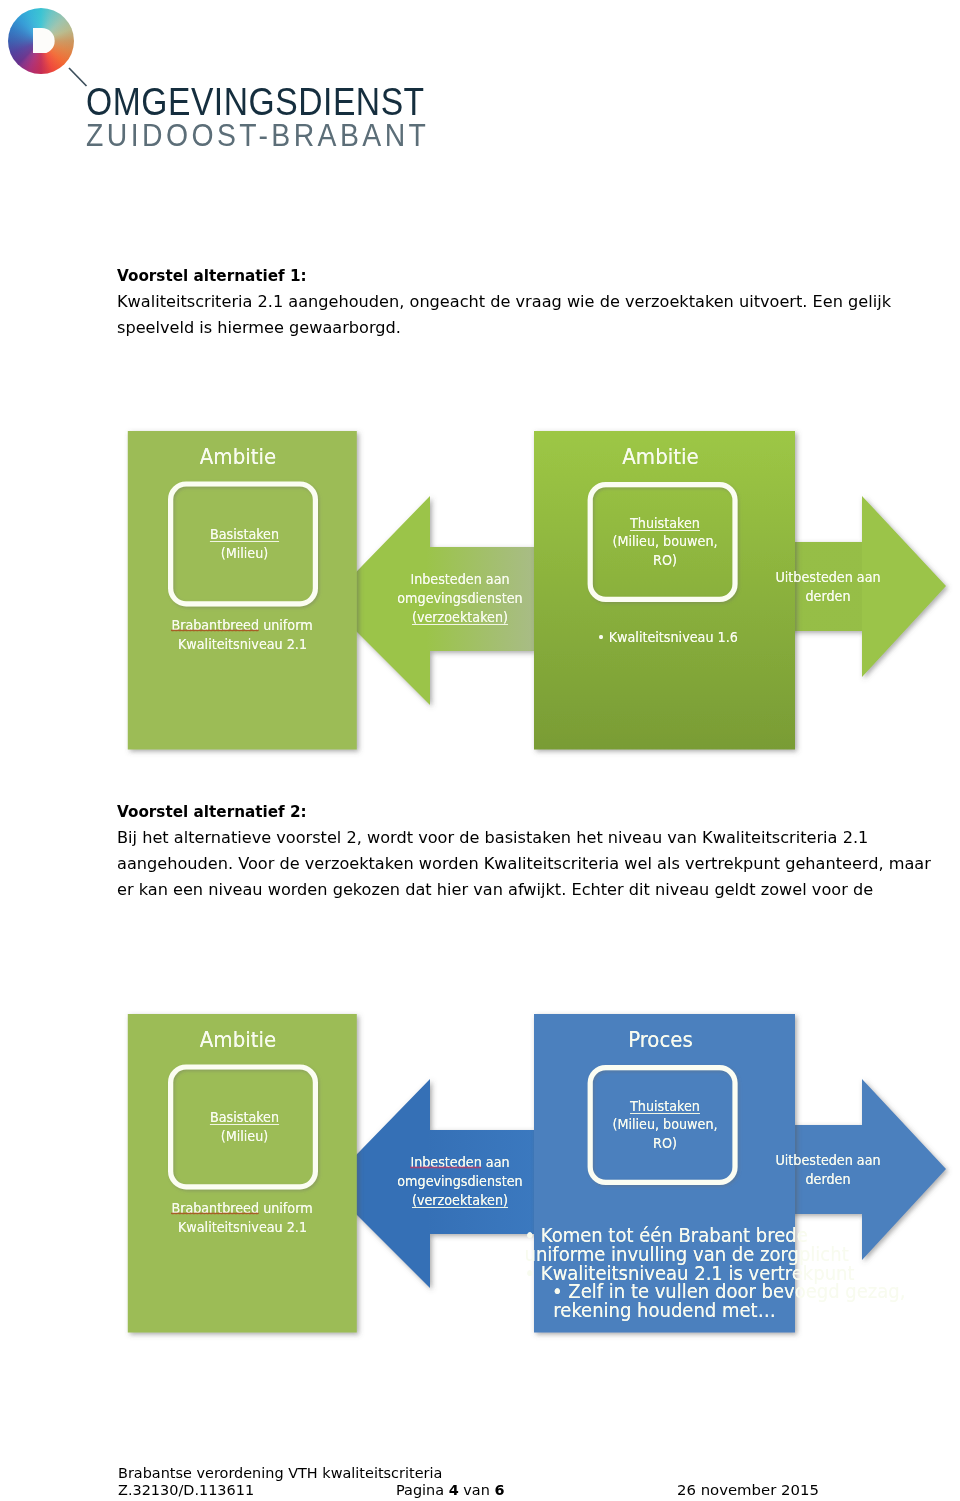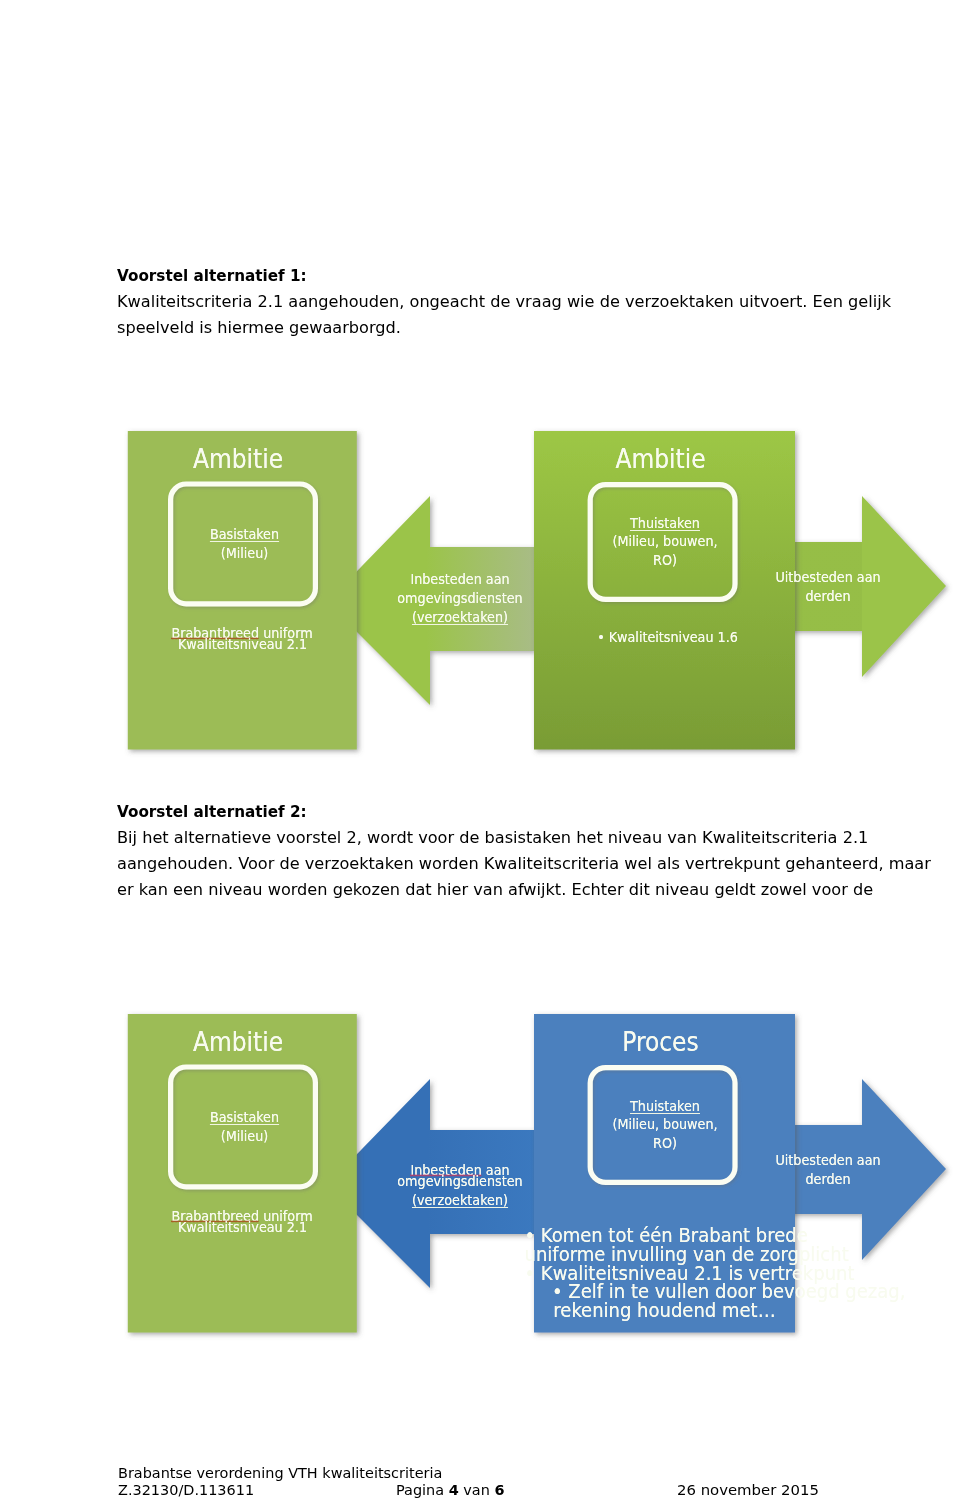--- a/index.html
+++ b/index.html
@@ -50,34 +50,45 @@
   .footer{position:absolute;font-size:14.45px;color:#000;line-height:19px;white-space:nowrap;}
   .footer .b{font-weight:bold;}
 
   
   .dgm{position:absolute;left:0;top:0;width:960px;height:1501px;}
   .dgm > svg{position:absolute;left:0;top:0;}
   .dt{position:absolute;text-align:center;white-space:nowrap;color:#f8fbef;
       font-family:"DejaVu Sans Condensed","DejaVu Sans",sans-serif;line-height:normal;
       text-shadow:0 0 0.6px rgba(250,253,242,0.85);}
   .dt i{font-style:normal;display:inline-block;}
-  .dt.ttl{font-size:26px;}
+  .dt.ttl{font-size:22px;}
   .dt.body{font-size:14.2px;}
   .dt.arr{font-size:14.2px;}
   .dt.bbul{font-size:20px;}
   .u{text-decoration:underline;text-decoration-thickness:1.1px;text-underline-offset:2.4px;
      text-decoration-color:#f0f5e2;}
-  .sq{position:relative;display:inline-block;margin-top:8px;}
+  .sq{position:relative;display:inline-block;}
   .sq > svg{position:absolute;left:0;bottom:1.5px;width:100%;height:3px;overflow:visible;}
 </style>
 </head>
 <body>
 
 <div class="page">
 
+  <div id="logo">
+    <div class="wheel"></div>
+    <svg class="dmark" viewBox="0 0 21.7 25.8">
+      <path d="M0 0 H8.8 A12.9 12.9 0 0 1 8.8 25.8 H0 Z" fill="#fdfcfa"></path>
+    </svg>
+    <svg class="leader" viewBox="0 0 24 24">
+      <line x1="3" y1="3" x2="20.5" y2="21" stroke="#3d4f5c" stroke-width="1.7"></line>
+    </svg>
+    <div class="logo-t1">OMGEVINGSDIENST</div>
+    <div class="logo-t2">ZUIDOOST-BRABANT</div>
+  </div>
 
   <div class="para" style="top:263px">
     <span class="ln"><span class="hd">Voorstel alternatief 1:</span></span>
     <span class="ln">Kwaliteitscriteria 2.1 aangehouden, ongeacht de vraag wie de verzoektaken uitvoert. Een gelijk</span>
     <span class="ln">speelveld is hiermee gewaarborgd.</span>
   </div>
 
   <div class="dgm" id="dgm1">
     <svg width="960" height="771" viewBox="0 0 960 771">
       <defs>

